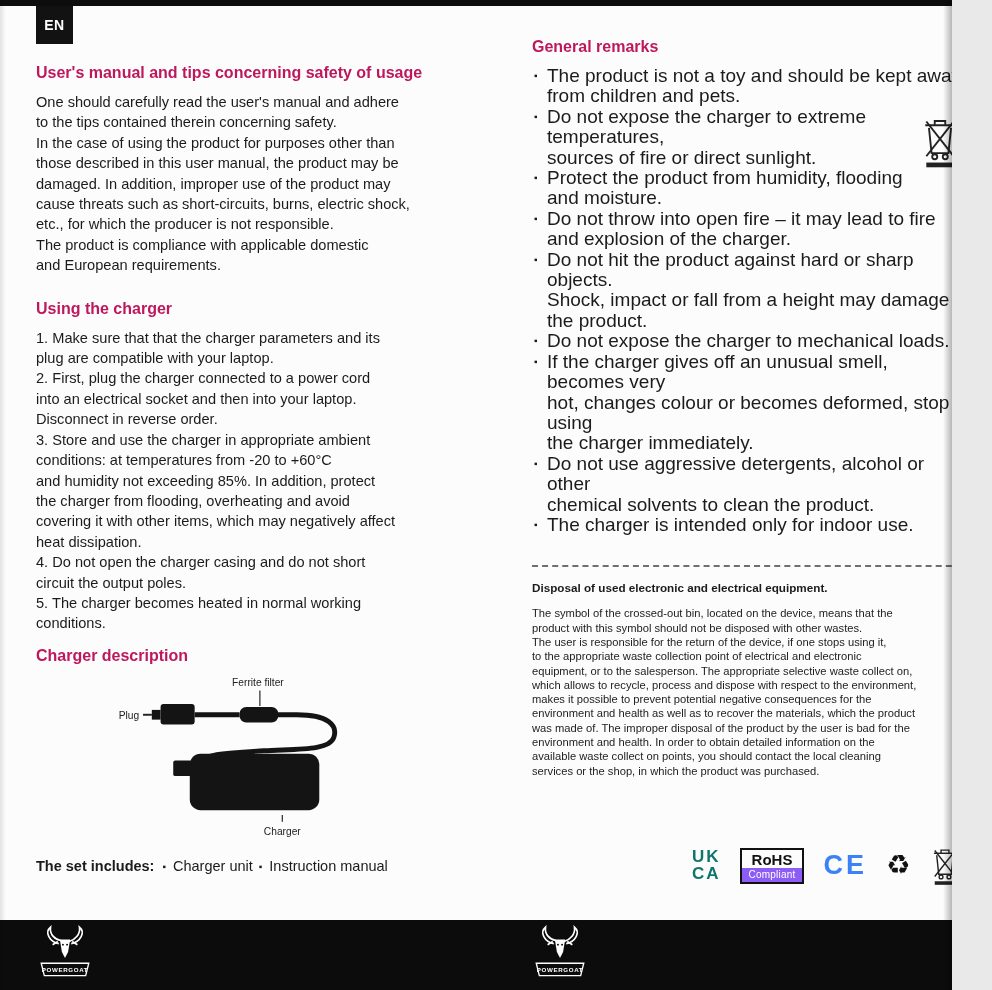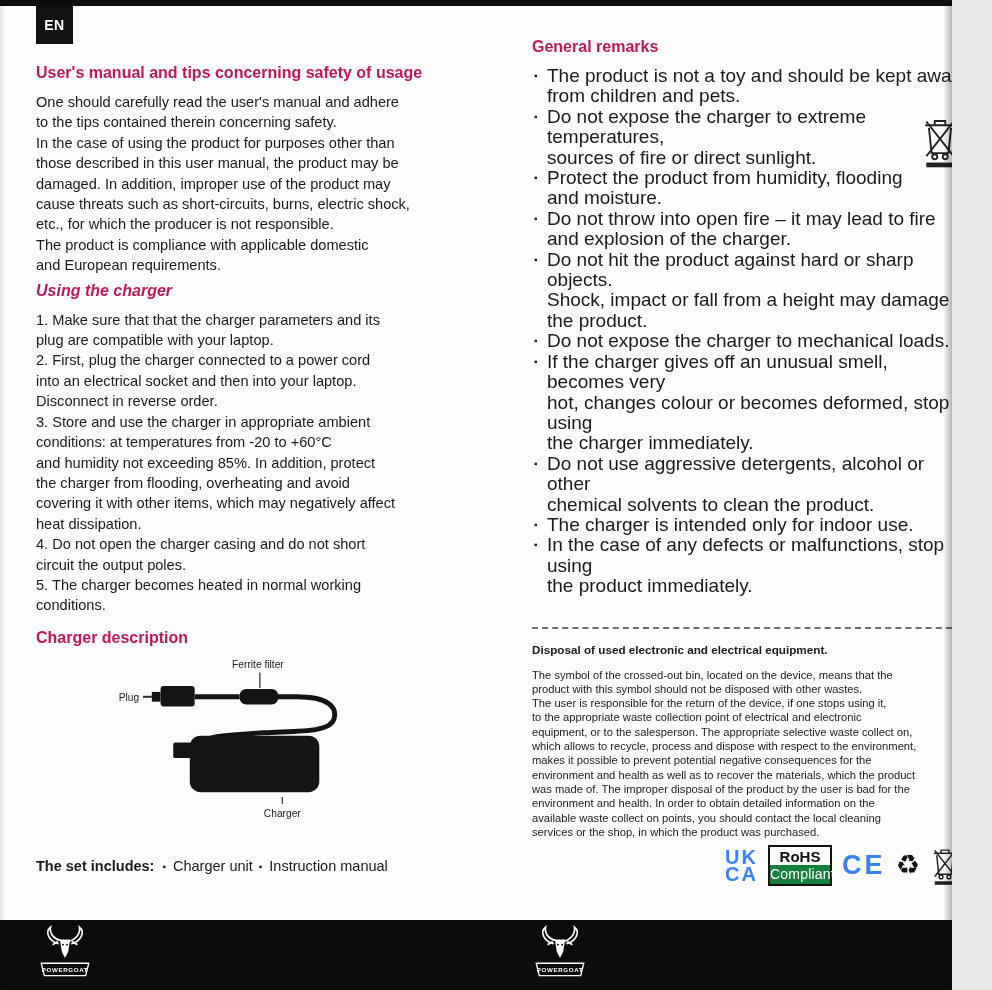--- a/index.html
+++ b/index.html
@@ -19,21 +19,21 @@
 
   .en-badge{position:absolute;left:36px;top:6px;width:37px;height:38px;background:#121212;
     display:flex;align-items:center;justify-content:center;}
   .en-badge span{color:#fff;font-size:14px;font-weight:700;letter-spacing:.5px;}
 
   .col{position:absolute;}
   .left-col{left:36px;top:64px;width:452px;}
   .right-col{left:532px;top:38px;width:440px;}
 
   .h{font-size:16px;font-weight:700;margin:0 0 10px;color:#be185d;}
-  .mt{margin-top:6px;font-style:italic;}
+  .mt{margin-top:24px;}
   .mt2{margin-top:13px;margin-bottom:4px;}
 
   .body-text{font-size:14.6px;line-height:20.4px;white-space:pre-line;margin:0;}
 
   .remarks{list-style:none;margin:2px;padding:0;font-size:19px;line-height:20.4px;}
   .remarks li{white-space:pre-line;position:relative;padding-left:13px;}
   .remarks li::before{content:"▪";position:absolute;left:0;top:0;font-size:10px;line-height:20.4px;}
 
   .dashes{border:none;border-top:2px dashed #6f6f6f;margin:30px 0 0;}
 
@@ -44,24 +44,24 @@
   .diagram text{font-size:10.5px;fill:#222;font-family:"Liberation Sans",sans-serif;}
 
   .set-includes{position:absolute;left:36px;top:858px;font-size:14.5px;display:flex;align-items:baseline;}
   .set-label{font-weight:700;margin-right:8px;}
   .set-item{margin-right:6px;}
   .set-item::before{content:"▪";font-size:10px;margin-right:7px;position:relative;top:-1px;}
 
   .weee-top{position:absolute;left:920px;top:114px;}
 
   .badges{position:absolute;left:692px;top:845px;width:268px;display:flex;align-items:center;justify-content:space-between;}
-  .ukca{font-size:20px;font-weight:800;line-height:16.5px;letter-spacing:2px;color:#3b82f6;margin-left:33px;}
+  .ukca{font-size:17px;font-weight:800;line-height:16.5px;letter-spacing:2px;color:#0f766e;}
   .rohs{width:60px;border:2.5px solid #111;text-align:center;background:#fcfcfc;}
   .rohs-title{font-size:15px;font-weight:700;padding:1px 0 0;color:#111;}
-  .rohs-sub{background:#15803d;color:#fff;font-size:14px;padding:1px 0 2px;letter-spacing:.2px;}
+  .rohs-sub{background:#8b5cf6;color:#fff;font-size:10px;padding:1px 0 2px;letter-spacing:.2px;}
   .ce{font-size:27px;font-weight:600;letter-spacing:3px;color:#3b82f6;}
   .recycle{font-size:27px;line-height:1;color:#111;}
 
   .footer{position:absolute;left:0;bottom:0;width:992px;height:70px;background:#0c0c0c;}
   .logo{position:absolute;top:924px;}
   .logo-1{left:36px;}
   .logo-2{left:531px;}
   .logo-text{fill:#fff;font-size:6px;font-weight:700;letter-spacing:.6px;font-family:"Liberation Sans",sans-serif;}
 
   .defs-holder{position:absolute;width:0;height:0;overflow:hidden;}
@@ -184,22 +184,20 @@
       <li>Do not hit the product against hard or sharp objects.
 Shock, impact or fall from a height may damage
 the product.</li>
       <li>Do not expose the charger to mechanical loads.</li>
       <li>If the charger gives off an unusual smell, becomes very
 hot, changes colour or becomes deformed, stop using
 the charger immediately.</li>
       <li>Do not use aggressive detergents, alcohol or other
 chemical solvents to clean the product.</li>
       <li>The charger is intended only for indoor use.</li>
-      <li>In the case of any defects or malfunctions, stop using
-the product immediately.</li>
     </ul>
 
     <hr class="dashes">
 
     <p class="disposal-heading">Disposal of used electronic and electrical equipment.</p>
     <p class="disposal-body">The symbol of the crossed-out bin, located on the device, means that the
 product with this symbol should not be disposed with other wastes.
 The user is responsible for the return of the device, if one stops using it,
 to the appropriate waste collection point of electrical and electronic
 equipment, or to the salesperson. The appropriate selective waste collect on,

